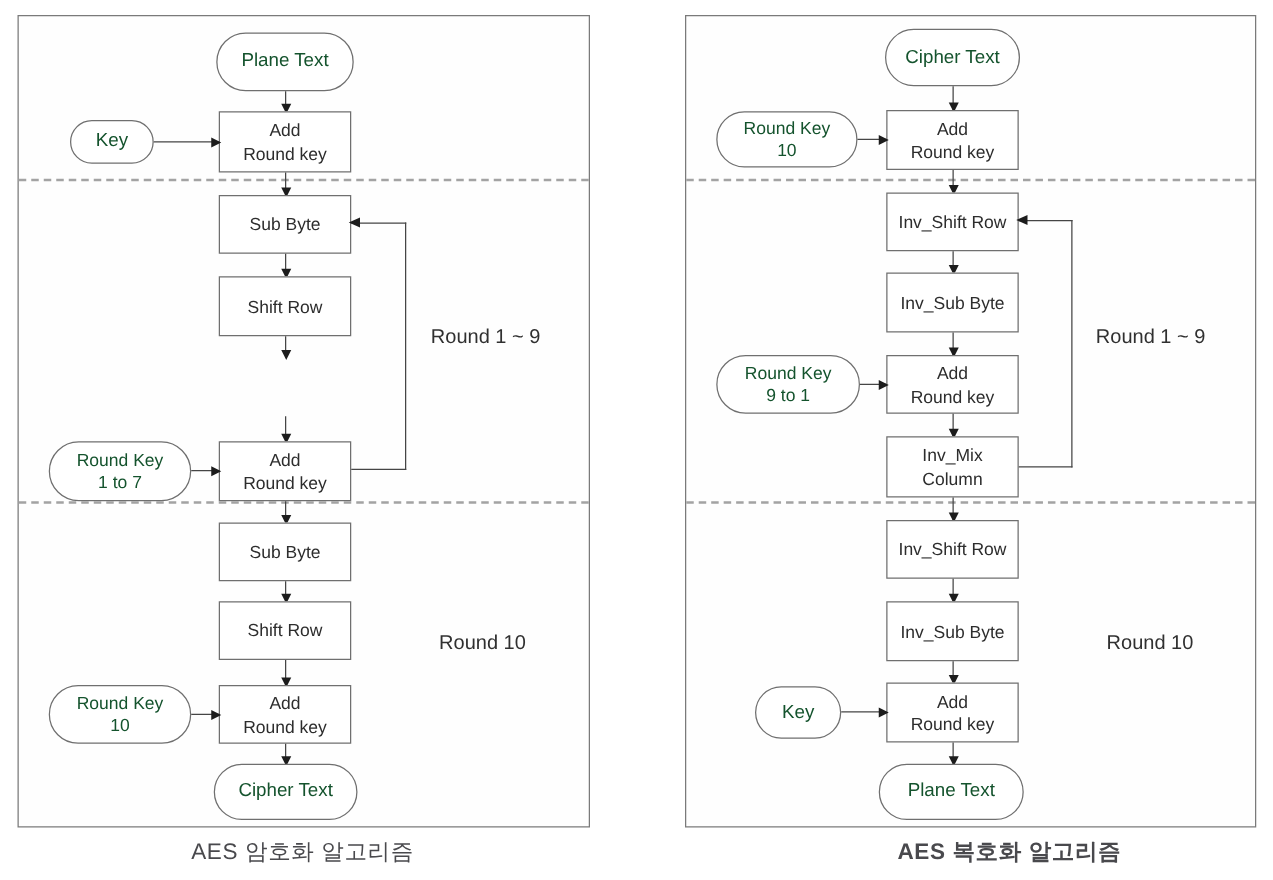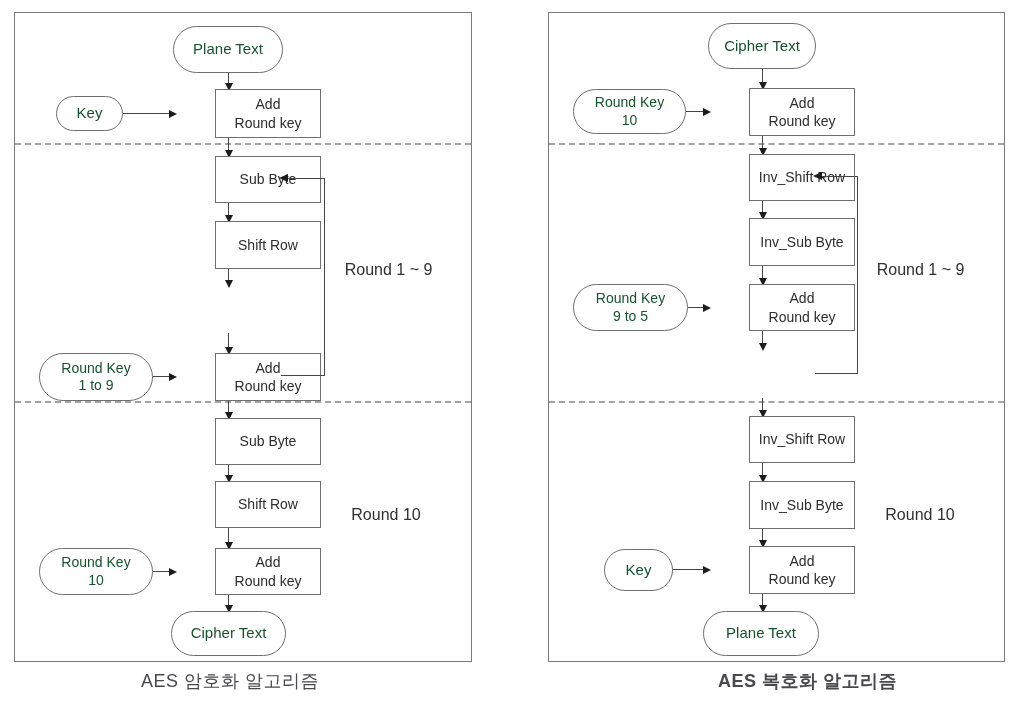--- a/index.html
+++ b/index.html
@@ -5,21 +5,21 @@
   html,body{margin:0;padding:0;background:#ffffff;}
   body{width:1018px;height:704px;font-family:"Liberation Sans","DejaVu Sans",sans-serif;}
   .stage{position:relative;width:1018px;height:704px;background:#ffffff;overflow:hidden;}
 
   .panel{position:absolute;border:1.5px solid #7a7a7a;background:#fefefe;}
   .panel-enc{left:14px;top:12px;width:456px;height:648px;}
   .panel-dec{left:548px;top:12px;width:455px;height:648px;}
 
   .box{position:absolute;border:1.5px solid #6f6f6f;background:#ffffff;
        display:flex;flex-direction:column;align-items:center;justify-content:center;
-       font-size:14px;line-height:1.3;color:#2d2d2d;text-align:center;box-sizing:border-box;margin-left:40px;}
+       font-size:14px;line-height:1.3;color:#2d2d2d;text-align:center;box-sizing:border-box;}
   .oval{position:absolute;border:1.5px solid #6f6f6f;background:#ffffff;border-radius:999px;
        display:flex;flex-direction:column;align-items:center;justify-content:center;
        font-size:15px;line-height:1.25;color:#14532d;text-align:center;box-sizing:border-box;}
   .oval.small{font-size:14px;}
 
   .dash{position:absolute;left:0;right:0;height:0;border-top:2px dashed #a3a3a3;}
 
   
   .va{position:absolute;width:0;border-left:1.4px solid #454545;}
   .va::after{content:"";position:absolute;bottom:-2px;left:-4px;
@@ -66,21 +66,21 @@
     <div class="va" style="left:213px;top:256px;height:17px;"></div>
 
     <div class="va" style="left:213px;top:320px;height:20px;"></div>
     <div class="box" style="left:160px;top:340px;width:106px;height:48px;">
       <span>Add</span>
       <span>Round key</span>
     </div>
 
     <div class="oval small" style="left:24px;top:340px;width:114px;height:48px;">
       <span>Round Key</span>
-      <span>1 to 9</span>
+      <span>1 to 7</span>
     </div>
     <div class="ha" style="left:138px;top:363px;width:22px;"></div>
 
     <div class="loop" style="left:266px;top:165px;width:44px;height:198px;"></div>
     <div class="rlabel" style="left:316px;top:248px;width:115px;">Round 1 ~ 9</div>
 
     <div class="dash" style="top:388px;"></div>
 
     <div class="va" style="left:213px;top:388px;height:17px;"></div>
     <div class="box" style="left:160px;top:405px;width:106px;height:47px;">Sub Byte</div>
@@ -99,21 +99,21 @@
     <div class="oval small" style="left:24px;top:535px;width:114px;height:47px;">
       <span>Round Key</span>
       <span>10</span>
     </div>
     <div class="ha" style="left:138px;top:558px;width:22px;"></div>
 
     <div class="va" style="left:213px;top:582px;height:16px;"></div>
     <div class="oval" style="left:156px;top:598px;width:115px;height:45px;">Cipher Text</div>
   </section>
 
-  <div class="caption" style="left:2px;top:669px;width:456px;">AES 암호화 알고리즘</div>
+  <div class="caption" style="left:14px;top:669px;width:456px;">AES 암호화 알고리즘</div>
 
   <section class="panel panel-dec">
 
     <div class="oval" style="left:159px;top:10px;width:108px;height:46px;">Cipher Text</div>
 
     <div class="va" style="left:213px;top:56px;height:19px;"></div>
 
     <div class="box" style="left:160px;top:75px;width:106px;height:48px;">
       <span>Add</span>
       <span>Round key</span>
@@ -134,25 +134,29 @@
     <div class="box" style="left:160px;top:205px;width:106px;height:48px;">Inv_Sub Byte</div>
 
     <div class="va" style="left:213px;top:253px;height:18px;"></div>
     <div class="box" style="left:160px;top:271px;width:106px;height:47px;">
       <span>Add</span>
       <span>Round key</span>
     </div>
 
     <div class="oval small" style="left:24px;top:271px;width:115px;height:47px;">
       <span>Round Key</span>
-      <span>9 to 5</span>
+      <span>9 to 1</span>
     </div>
     <div class="ha" style="left:139px;top:294px;width:21px;"></div>
 
     <div class="va" style="left:213px;top:318px;height:18px;"></div>
+    <div class="box" style="left:160px;top:336px;width:106px;height:49px;">
+      <span>Inv_Mix</span>
+      <span>Column</span>
+    </div>
 
     <div class="loop" style="left:266px;top:163px;width:43px;height:198px;"></div>
     <div class="rlabel" style="left:314px;top:248px;width:115px;">Round 1 ~ 9</div>
 
     <div class="dash" style="top:388px;"></div>
 
     <div class="va" style="left:213px;top:385px;height:18px;"></div>
     <div class="box" style="left:160px;top:403px;width:106px;height:47px;">Inv_Shift Row</div>
 
     <div class="va" style="left:213px;top:450px;height:18px;"></div>

